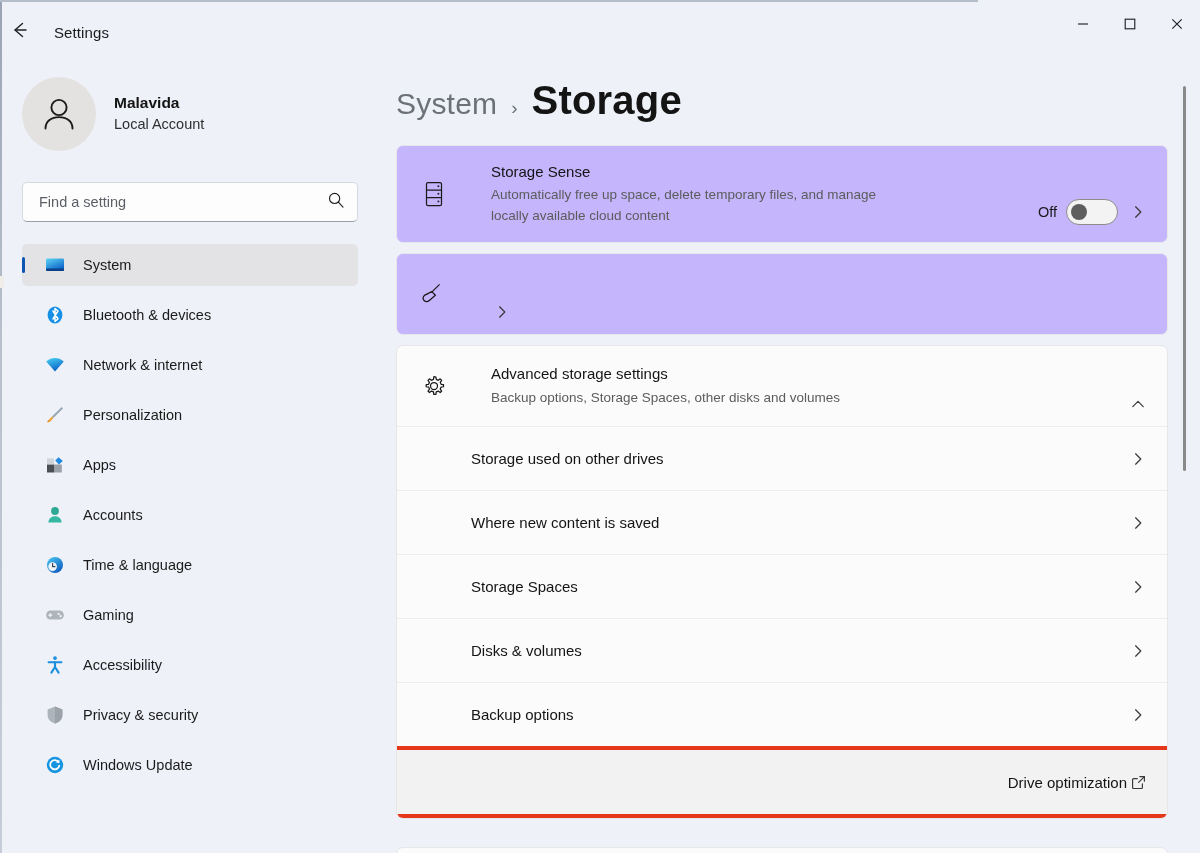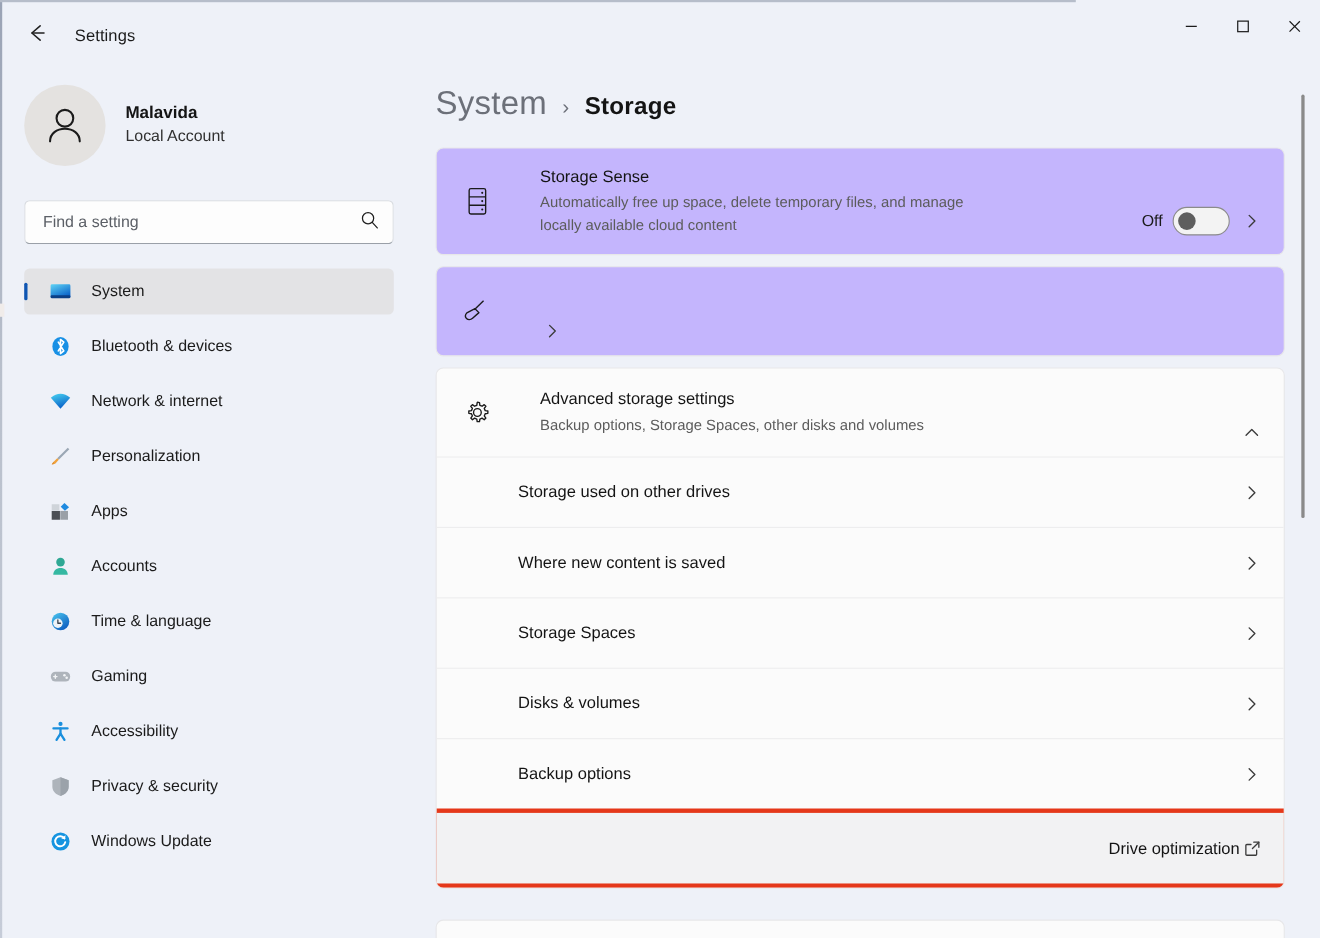--- a/index.html
+++ b/index.html
@@ -28,21 +28,20 @@
   }
   .frame-notch {
     position: absolute; left: 0; top: 276px; width: 4px; height: 12px;
     background: #f0ecea; z-index: 41;
   }
 
   
   .titlebar {
     height: 64px; flex: 0 0 64px;
     display: flex; align-items: center;
-    padding-left: 14px;
     position: relative; z-index: 20;
   }
   .backbtn {
     width: 38px; height: 34px;
     display: flex; align-items: center; justify-content: center;
     border-radius: 5px; cursor: pointer;
   }
   .apptitle {
     font-size: 15px; color: #1b1b1b; margin-left: 16px; letter-spacing: .1px;
   }
@@ -113,21 +112,21 @@
     padding-right: 32px; overflow: hidden;
   }
   .breadcrumb {
     display: flex; align-items: baseline; gap: 14px;
     padding: 14px 0 22px 8px;
   }
   .crumb-parent {
     font-size: 30px; color: #6c7079; cursor: pointer; letter-spacing: .2px;
   }
   .crumb-sep { font-size: 19px; color: #6c7079; }
-  .crumb-current { font-size: 22px; color: #141414; font-weight: bold; letter-spacing: .2px; }
+  .crumb-current { font-size: 40px; color: #141414; font-weight: bold; letter-spacing: .2px; }
 
   .cards { padding-left: 8px; display: flex; flex-direction: column; gap: 10px; }
 
   .card {
     background: #c4b5fd;
     border: 1px solid #e7e7e9;
     border-radius: 7px;
     overflow: hidden;
   }
   .card-row {

